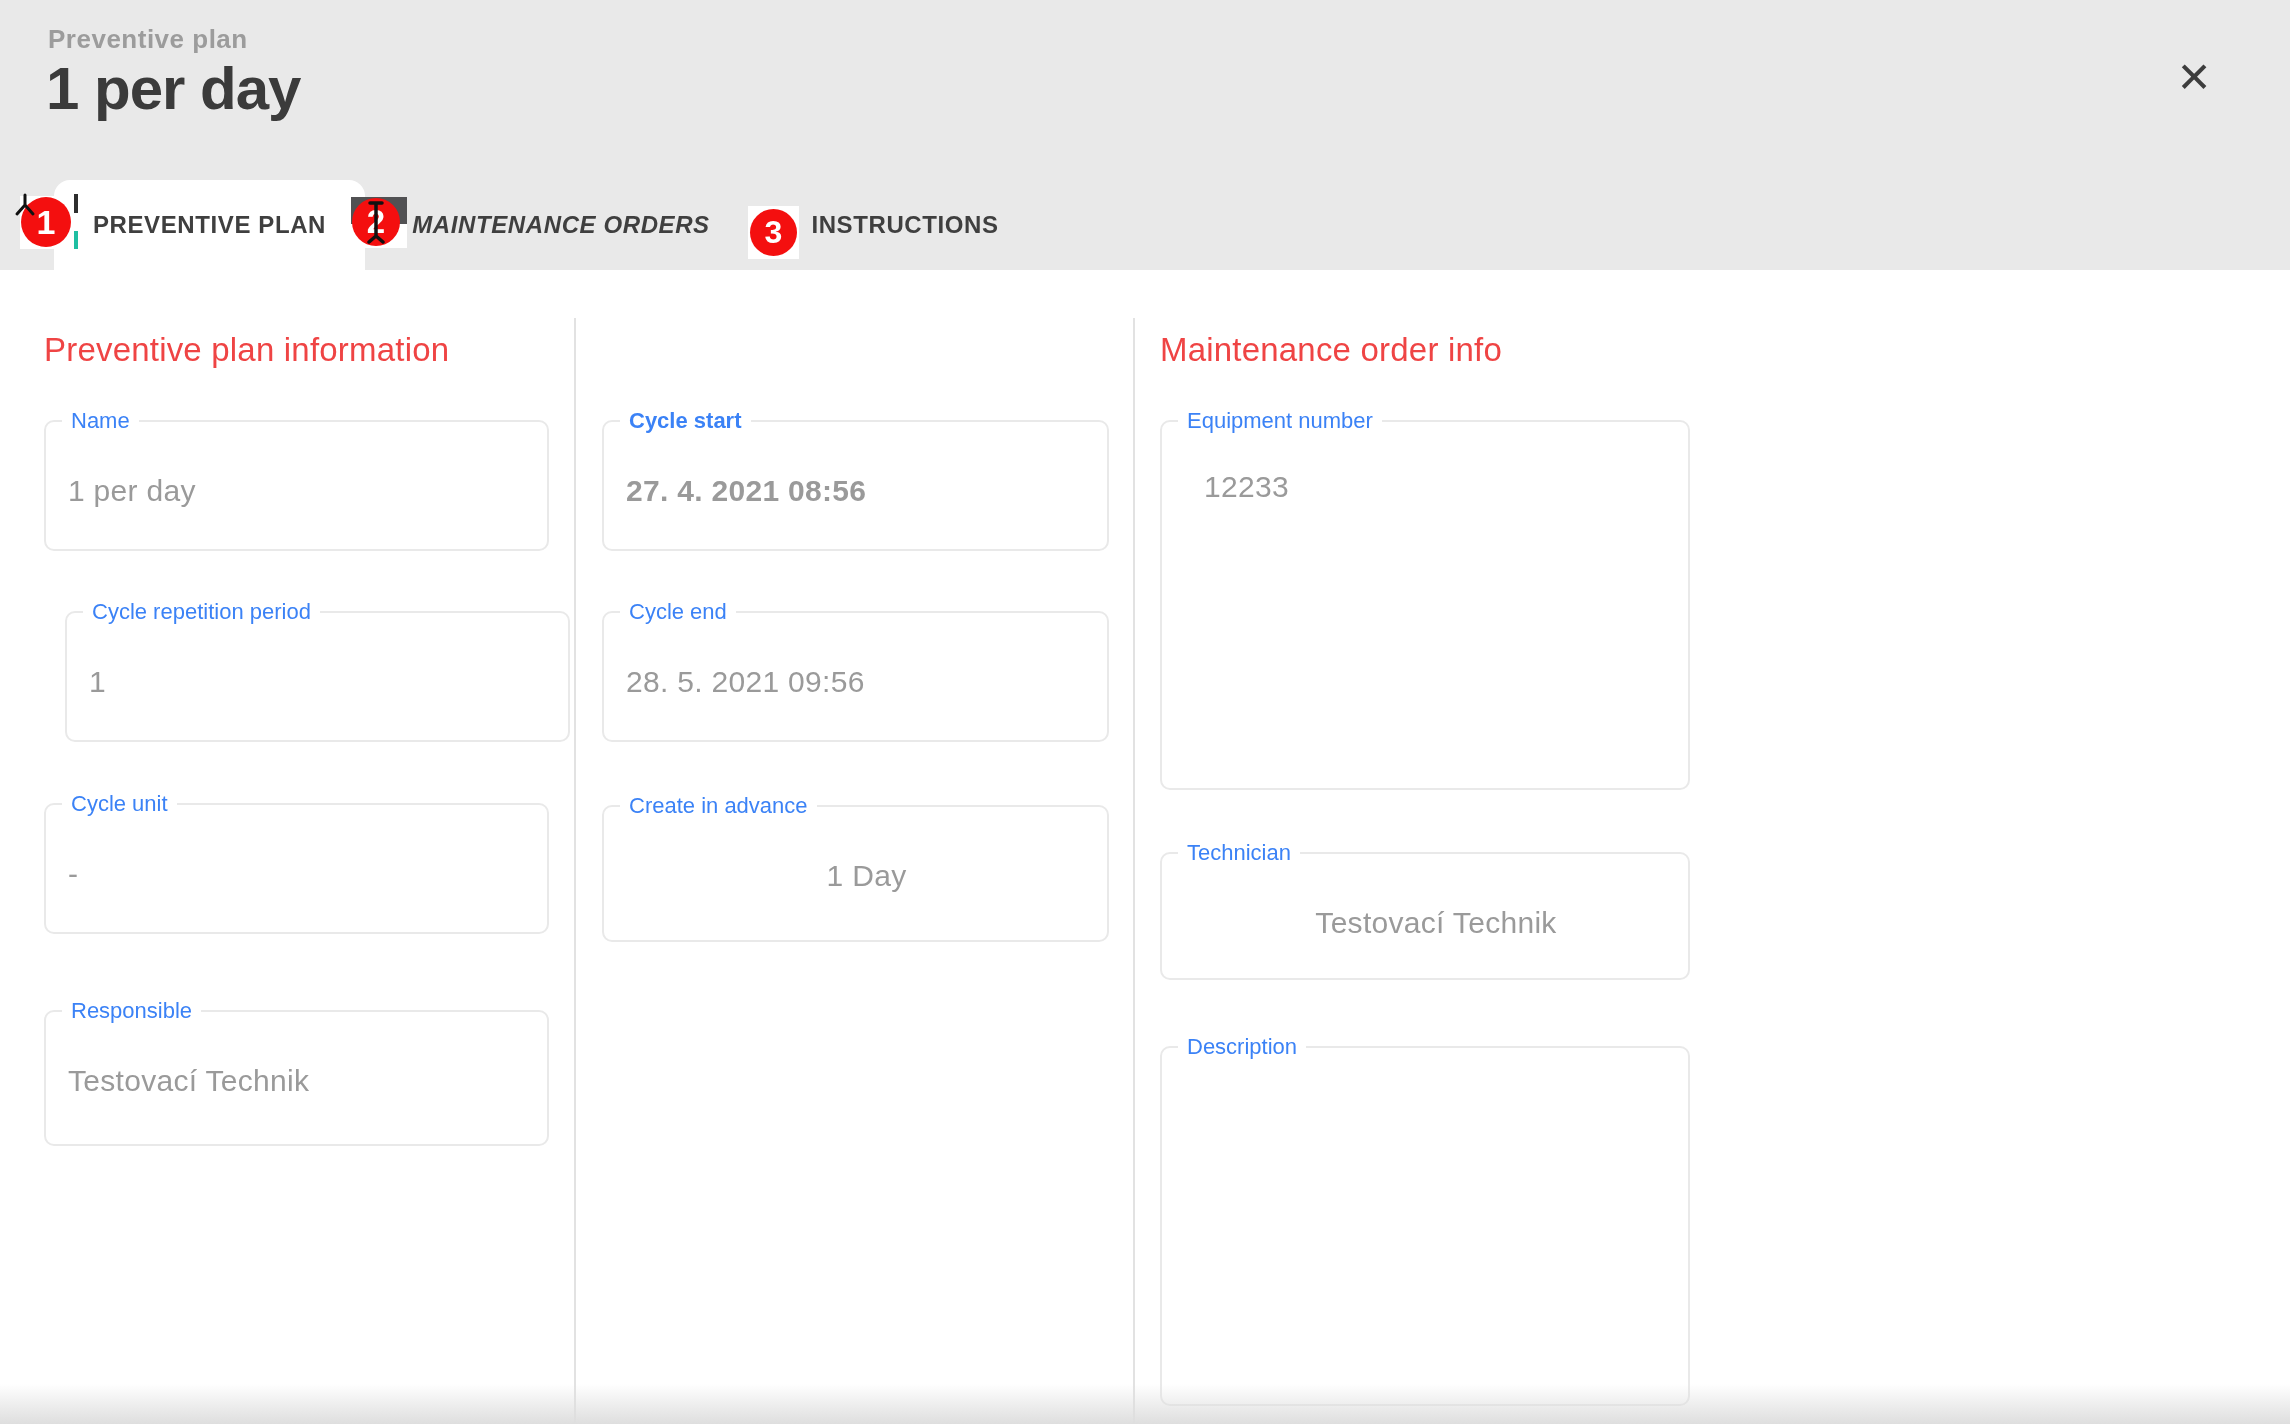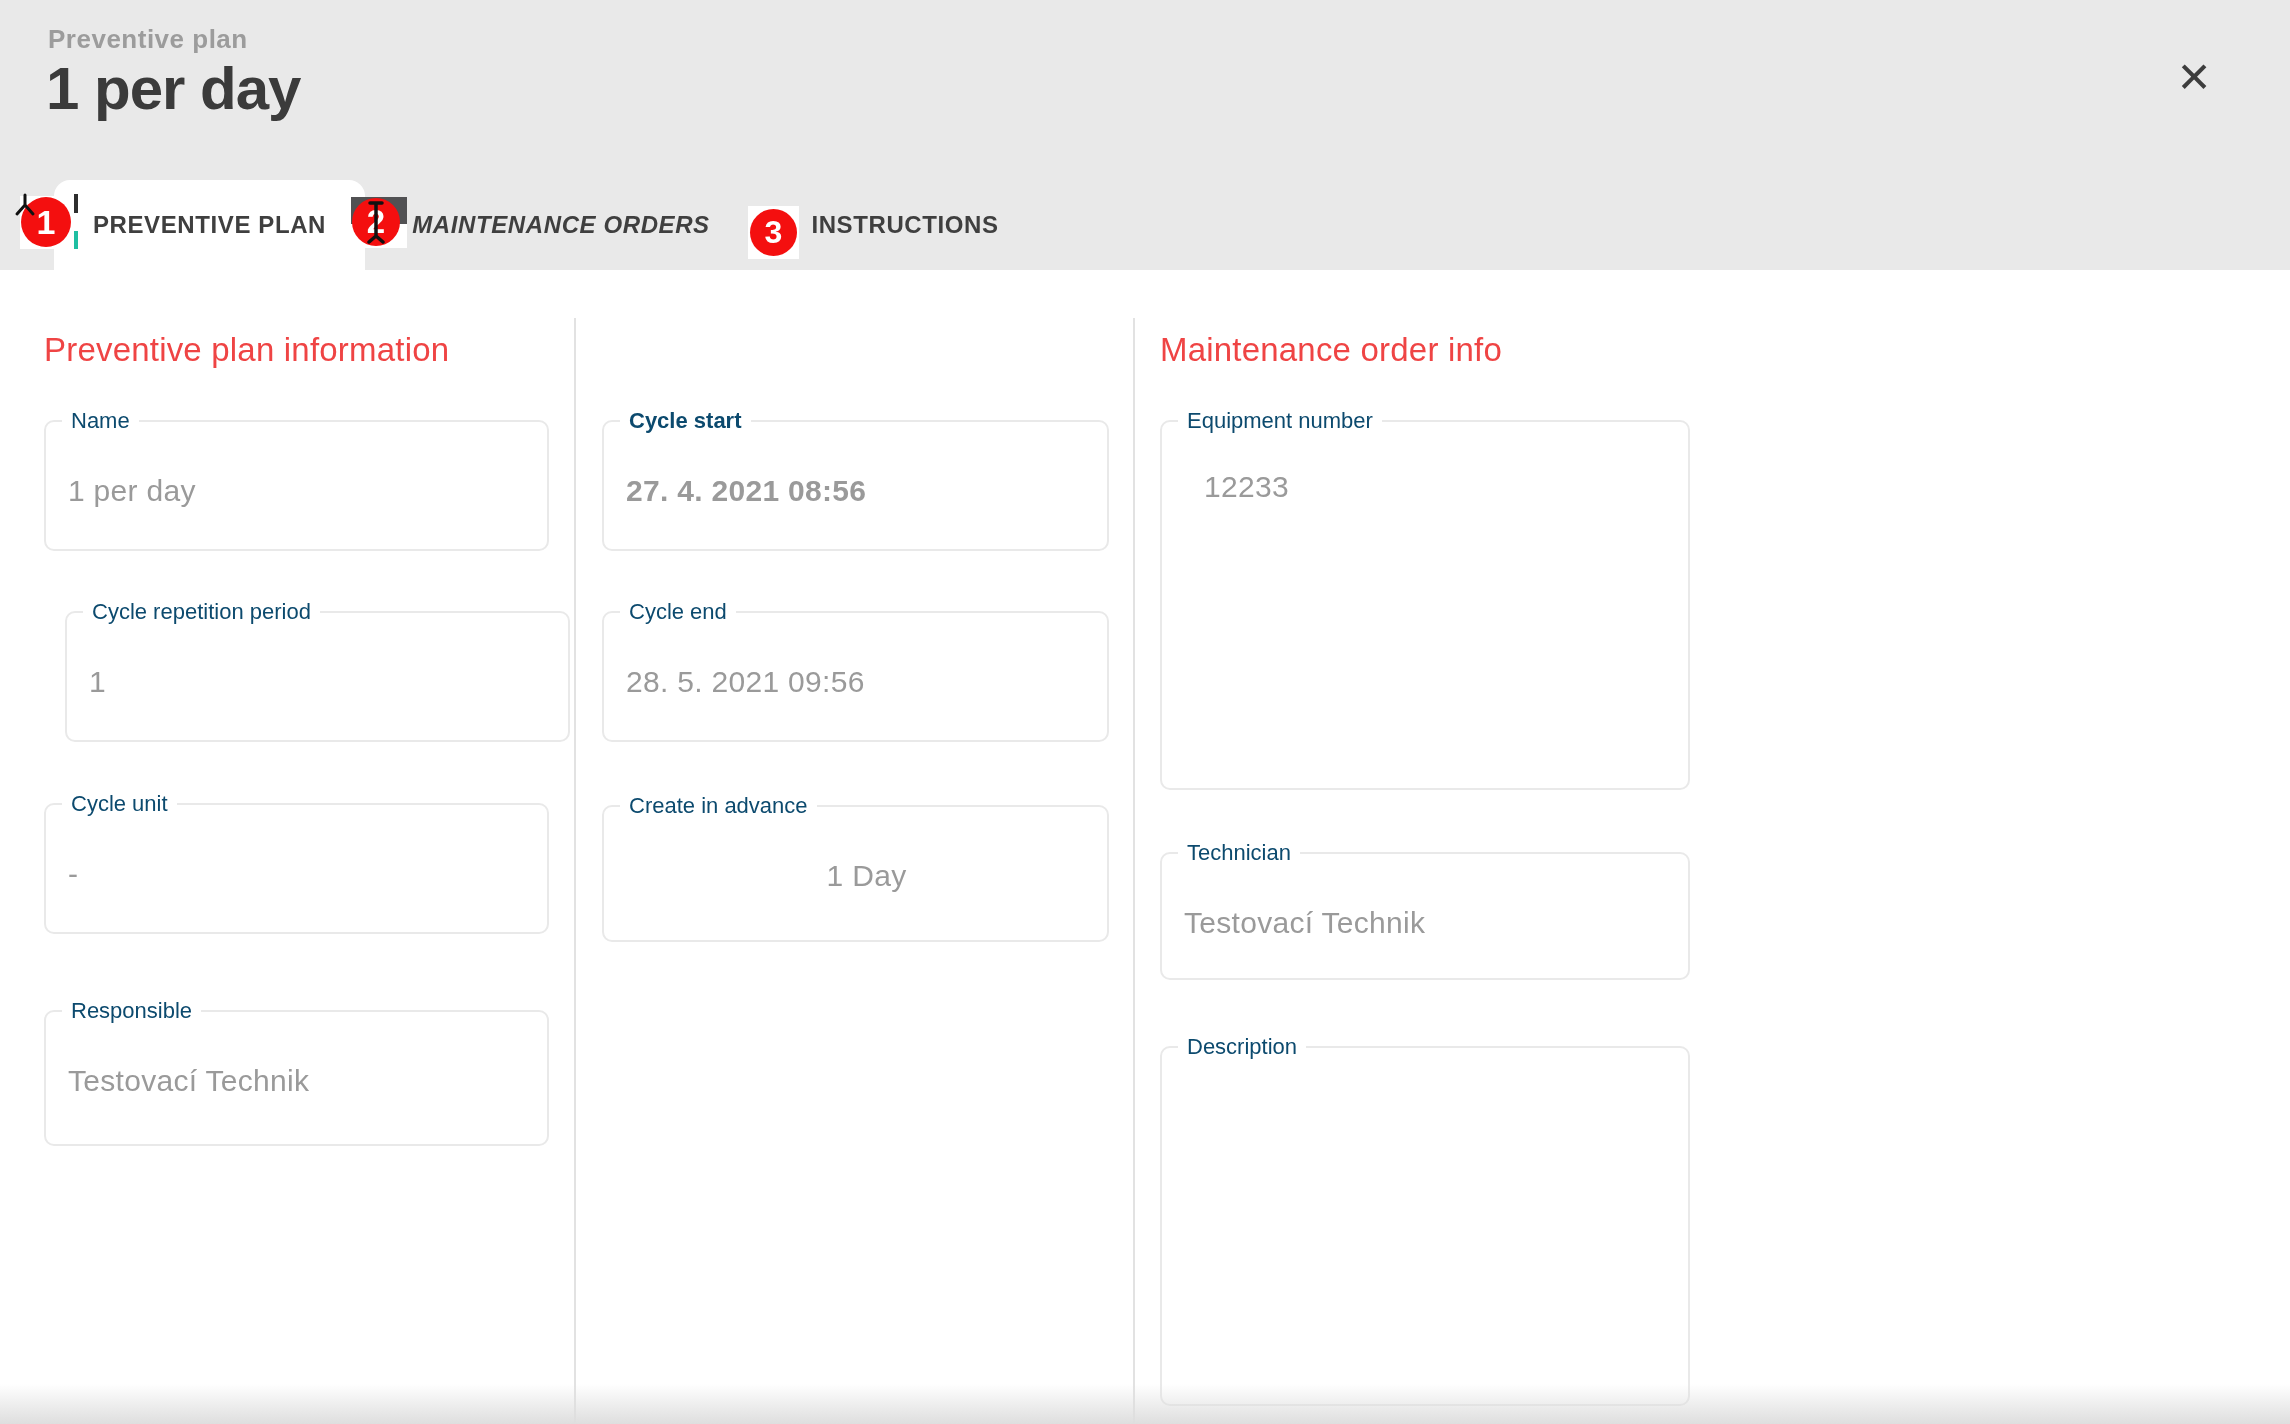--- a/index.html
+++ b/index.html
@@ -37,21 +37,21 @@
   .cursor-artifact{position:absolute;left:12px;top:192px;width:26px;height:26px;}
   .ibeam-artifact{position:absolute;left:366px;top:200px;width:20px;height:44px;}
   
   .section-heading{position:absolute;top:331px;font-size:33px;color:#ef4444;letter-spacing:.2px;}
   .heading-left{left:44px;}
   .heading-right{left:1160px;}
   .vdivider{position:absolute;top:318px;width:2px;height:1106px;background:#e2e2e2;}
   .vd1{left:574px;} .vd2{left:1133px;}
   .field{position:absolute;background:#fff;border:2px solid #e9e9e9;border-radius:10px;box-sizing:border-box;cursor:text;}
   .flabel{position:absolute;top:-14px;left:16px;background:#fff;padding:0 9px;
-          font-size:22px;color:#0c4a6e;line-height:26px;white-space:nowrap;}
+          font-size:22px;color:#3b82f6;line-height:26px;white-space:nowrap;}
   .fvalue{padding:52px 0 0 22px;font-size:30px;color:#9a9a9a;letter-spacing:.3px;white-space:nowrap;}
   .fvalue-top{padding-top:48px;margin-left:20px;}
   .bottom-fade{position:absolute;left:0;top:1384px;width:2290px;height:40px;
                background:linear-gradient(to bottom,rgba(255,255,255,0),#dedede);pointer-events:none;}
 </style>
 </head>
 <body>
 
 <div id="app">
 
@@ -126,21 +126,21 @@
   </div>
   <div class="field" style="left:602px;top:805px;width:507px;height:137px;text-align:center;">
     <span class="flabel">Create in advance</span>
     <div class="fvalue">1 Day</div>
   </div>
 
   <div class="field" style="left:1160px;top:420px;width:530px;height:370px;">
     <span class="flabel">Equipment number</span>
     <div class="fvalue fvalue-top">12233</div>
   </div>
-  <div class="field" style="left:1160px;top:852px;width:530px;height:128px;">
+  <div class="field" style="left:1160px;top:852px;width:530px;height:128px;text-align:center;">
     <span class="flabel">Technician</span>
     <div class="fvalue">Testovací Technik</div>
   </div>
   <div class="field" style="left:1160px;top:1046px;width:530px;height:360px;">
     <span class="flabel">Description</span>
   </div>
 
   <div class="bottom-fade"></div>
 </div>
 

